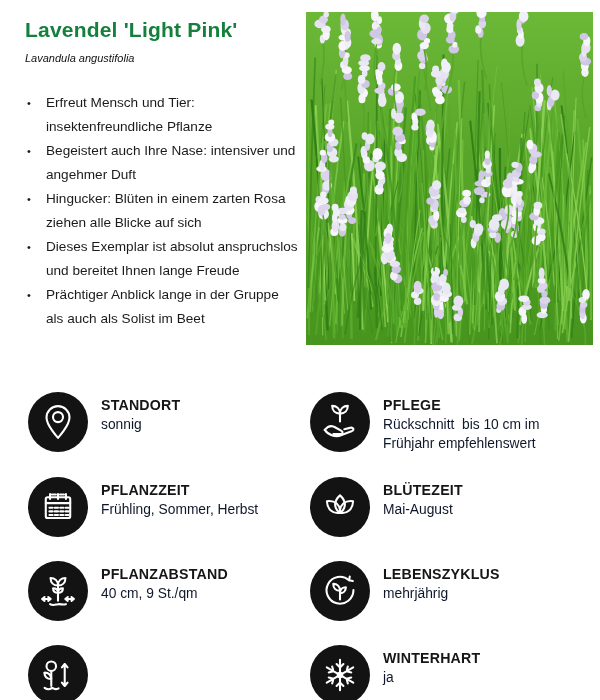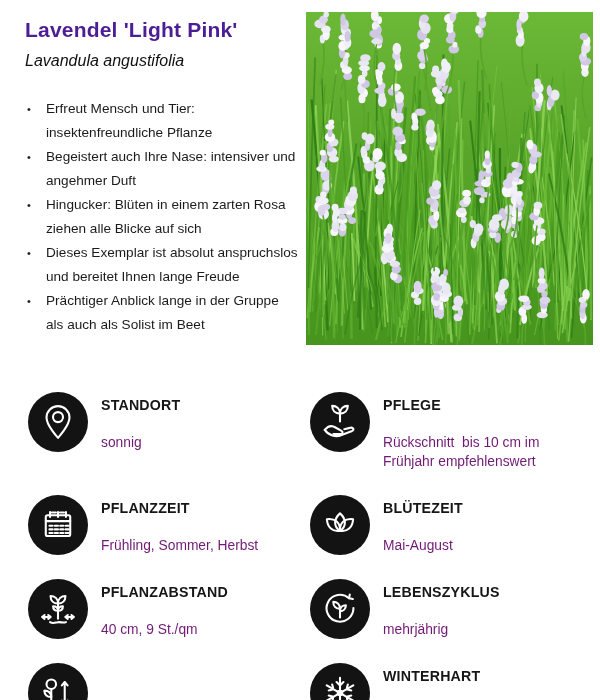--- a/index.html
+++ b/index.html
@@ -2,49 +2,49 @@
 <html><head>
 <meta charset="utf-8">
 <style>
   html,body{margin:0;padding:0;background:#ffffff;}
   body{font-family:"Liberation Sans","DejaVu Sans",sans-serif;color:#1c1c1c;}
   .page{position:relative;width:600px;height:700px;background:#fff;overflow:hidden;}
 
   
   .content-left{position:absolute;left:25px;top:18px;width:274px;}
   .title{margin:0;font-size:21px;font-weight:bold;letter-spacing:.2px;}
-  .subtitle{margin:10px 0 0 0;font-style:italic;font-size:16px;color:#111;}
+  .subtitle{margin:10px 0 0 0;font-style:italic;font-size:11px;color:#111;}
   .bullets{margin:27px 0 0 0;padding:0;list-style:none;}
   .bullets li{position:relative;padding-left:21px;font-size:13.6px;line-height:24px;color:#1b1b1b;}
   .bullets li::before{content:"•";position:absolute;left:2px;top:0;font-size:11px;line-height:24px;color:#1b1b1b;}
 
   
   .photo{position:absolute;left:306px;top:12px;width:287px;height:333px;overflow:hidden;}
   .photo svg{display:block;width:287px;height:333px;}
 
   
   .attr-grid{position:absolute;left:28px;top:392px;width:566px;
              display:grid;grid-template-columns:282px 1fr;row-gap:24px;}
   .attr{display:flex;align-items:flex-start;gap:13px;}
   .badge{flex:0 0 auto;width:60px;height:60px;border-radius:50%;background:#131313;
          display:flex;align-items:center;justify-content:center;}
   .badge svg{width:44px;height:44px;display:block;}
   .badge svg *{stroke:#ffffff;stroke-width:1.7;fill:none;stroke-linecap:round;stroke-linejoin:round;}
   .badge svg .fill{fill:#ffffff;stroke:none;}
   .attr-text{padding-top:5px;max-width:215px;}
   .attr-label{font-weight:bold;font-size:14.2px;letter-spacing:.2px;color:#161616;}
-  .attr-value{font-size:13.8px;line-height:1.38;margin-top:20px;color:#701a75;white-space:pre-wrap;}
+  .attr-value{font-size:13.8px;line-height:1.38;margin-top:2px;color:#0f172a;white-space:pre-wrap;}
 </style>
 </head>
 <body>
 
 <div class="page">
 
   <div class="content-left">
-    <h1 class="title" id="title-el" style="color: #4c1d95;">Lavendel 'Light Pink'</h1>
+    <h1 class="title" id="title-el" style="color: #15803d;">Lavendel 'Light Pink'</h1>
     <p class="subtitle">Lavandula angustifolia</p>
     <ul class="bullets">
       <li>Erfreut Mensch und Tier: insektenfreundliche Pflanze</li>
       <li>Begeistert auch Ihre Nase: intensiver und angehmer Duft</li>
       <li>Hingucker: Blüten in einem zarten Rosa ziehen alle Blicke auf sich</li>
       <li>Dieses Exemplar ist absolut anspruchslos und bereitet Ihnen lange Freude</li>
       <li>Prächtiger Anblick lange in der Gruppe als auch als Solist im Beet</li>
     </ul>
   </div>
 

